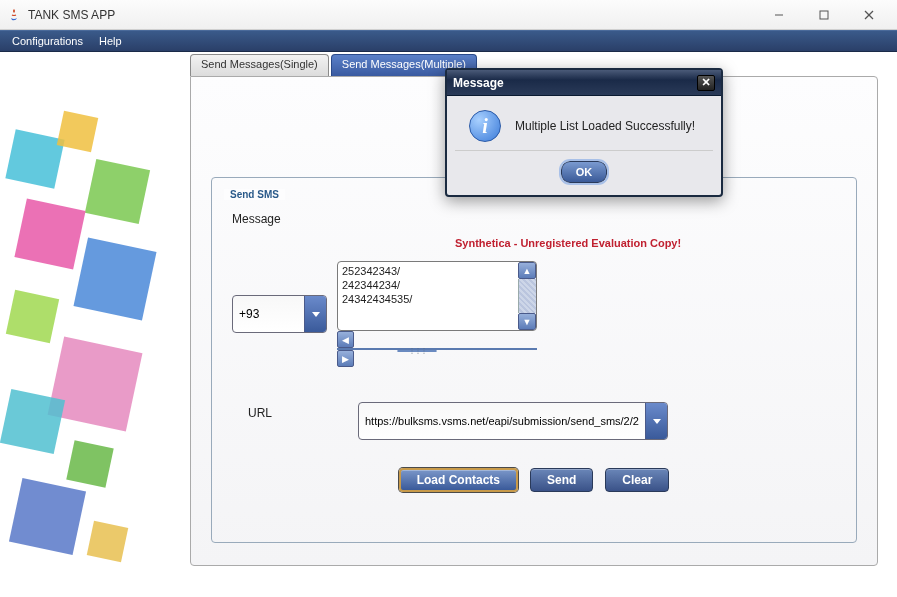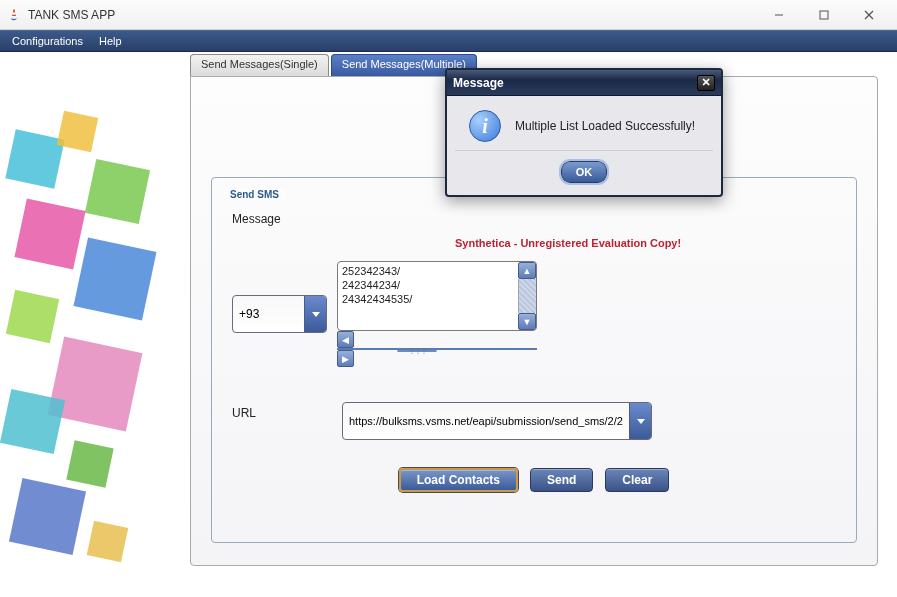--- a/index.html
+++ b/index.html
@@ -154,21 +154,21 @@
                 <div class="scroll-btn">◀</div>
                 <div class="htrack">
                     <div class="hthumb"></div>
                   </div>
                 <div class="scroll-btn">▶</div>
               </div>
             </div>
           </div>
         </div>
 
-        <div class="row" style="margin-top:35px;">
+        <div class="row" style="margin-top:35px;margin-left:16px;">
           <div class="lbl">URL</div>
           <div class="ctrl">
             <div class="combo" style="width:310px;">
               <input class="combo-text" style="font-size: 11px;" value="https://bulksms.vsms.net/eapi/submission/send_sms/2/2.0">
               <div class="combo-btn"></div>
             </div>
           </div>
         </div>
 
         <div class="btn-row">

